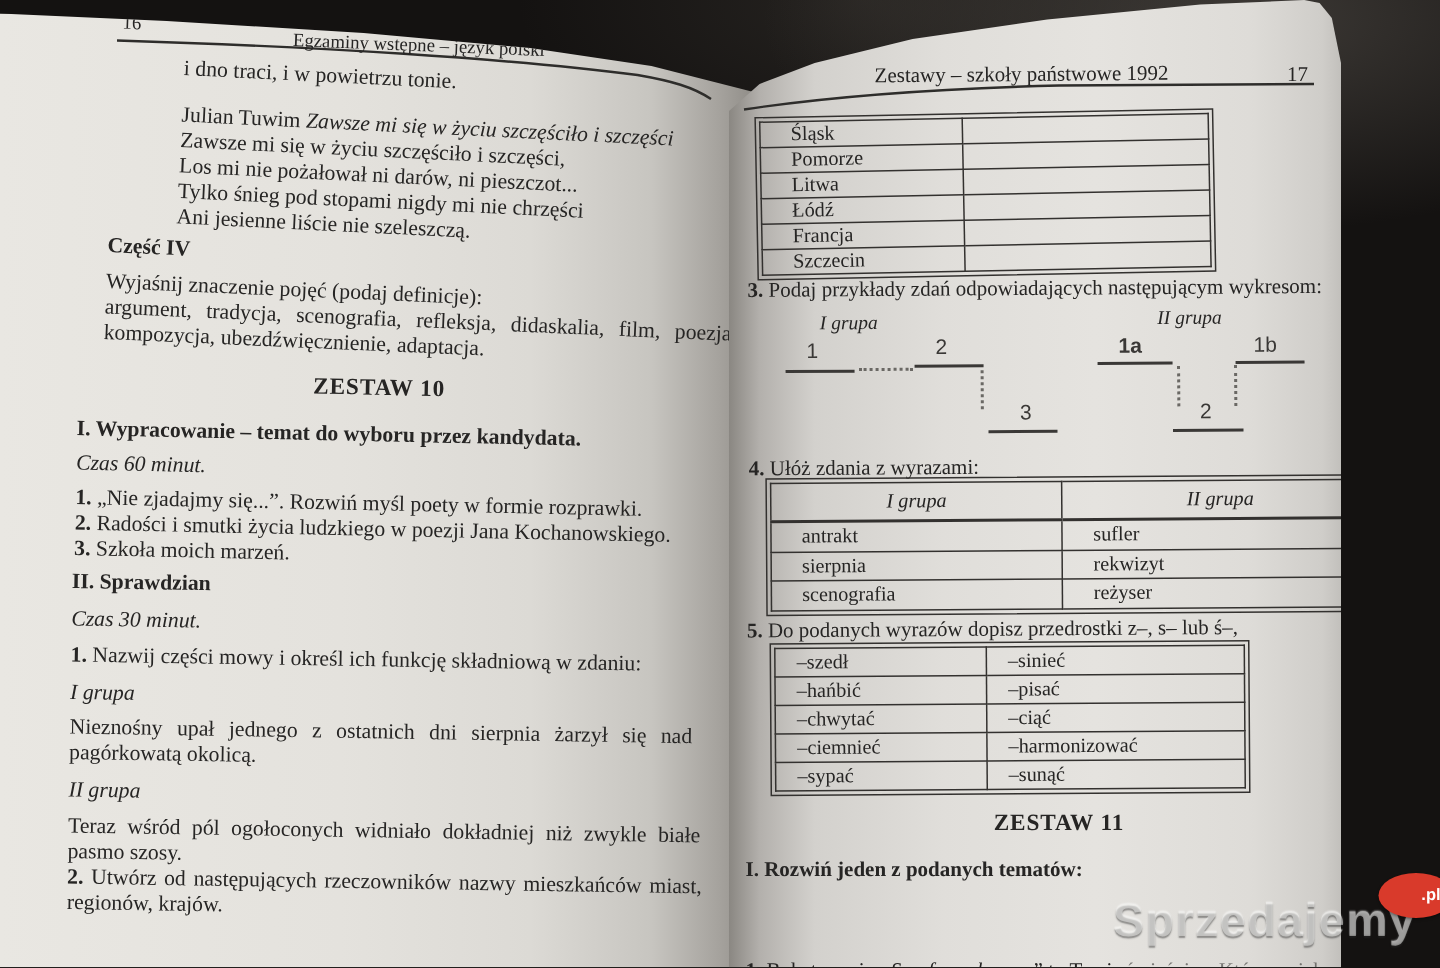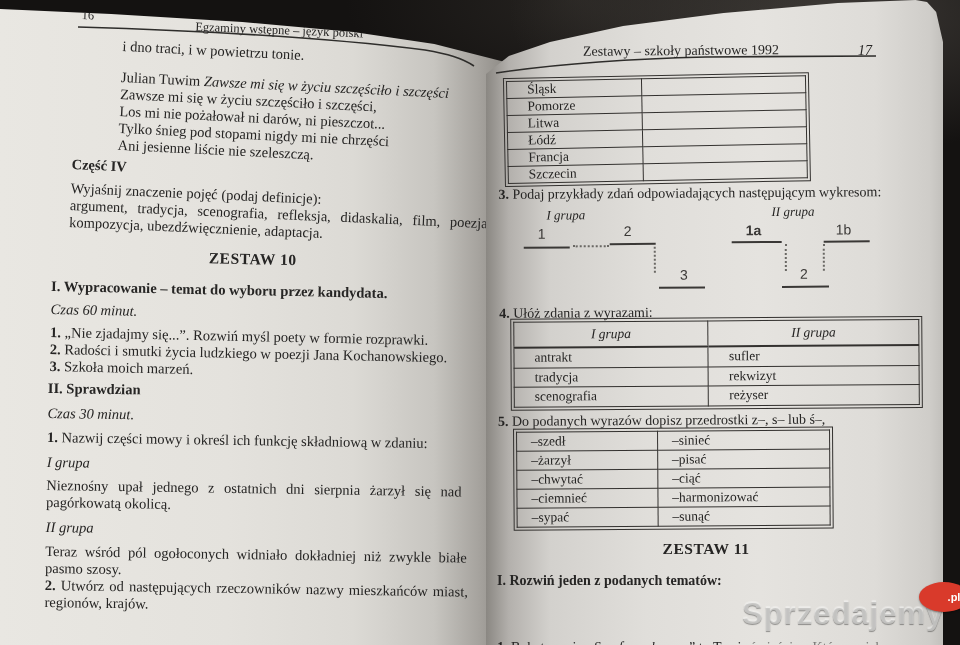--- a/index.html
+++ b/index.html
@@ -16,21 +16,21 @@
       radial-gradient(40% 30% at 60% 0%, rgba(70,66,60,.35), rgba(0,0,0,0) 60%);
   }
   
   .page{position:absolute;top:0;height:645px;}
   .page-left{
     left:0;width:505px;
     clip-path:polygon(0 9px,22% 14px,48% 22px,70% 32px,86% 44px,100% 62px,100% 100%,0 100%);
     background:linear-gradient(to right,#e9e7e2 0%,#e4e2dd 45%,#dcdad5 70%,#c7c5c0 86%,#a5a29d 95%,#8e8b86 100%);
   }
   .page-right{
-    left:486px;width:457px;
+    left:486px;width:408px;
     clip-path:polygon(0 74px,5% 56px,14% 42px,30% 26px,52% 13px,77% 3px,94% 0,96.5% 2px,98.5% 12px,100% 42px,100% 100%,0 100%);
     background:linear-gradient(to right,#8a8782 0%,#b3b0ac 5%,#d3d1cd 14%,#e0deda 35%,#e5e3df 60%,#dedcd8 85%,#cfcdc9 97%,#c2c0bc 100%);
   }
   .overlay-svg{position:absolute;left:0;top:0;pointer-events:none;}
   .blk{position:absolute;}
   .t{font-size:14.5px;line-height:17px;white-space:nowrap;}
   .rp .t{font-size:14px;}
   .b{font-weight:bold;}
   .i{font-style:italic;}
   .small{font-size:12.5px;}
@@ -126,21 +126,21 @@
     <div class="t">regionów, krajów.</div>
   </div>
 </div>
 
 <div class="page page-right rp">
   <svg class="overlay-svg" width="474" height="645">
     <path d="M10,73 C70,64 140,59 220,57 L390,56" stroke="#2e2d2b" stroke-width="1.6" fill="none"></path>
   </svg>
 
   <div class="t small center" style="position:absolute;left:60px;top:42px;width:270px;transform:rotate(-0.5deg);">Zestawy – szkoły państwowe 1992</div>
-  <span class="t small" style="position:absolute;left:372px;top:42px;font-style:italic;">17</span>
+  <span class="t small" style="position:absolute;left:372px;top:42px;">17</span>
 
   <div class="tbl-wrap" style="left:19px;top:78px;width:300px;transform:rotate(-1.1deg);transform-origin:0 100%;">
     <table class="places">
       <colgroup>
           <col style="width:45%">
           <col style="width:55%">
         </colgroup>
       <tbody>
           <tr>
             <td>Śląsk</td>
@@ -205,21 +205,21 @@
         <tbody>
             <tr>
           <th>I grupa</th>
           <th>II grupa</th>
         </tr>
         <tr>
               <td>antrakt</td>
               <td>sufler</td>
             </tr>
         <tr>
-              <td>tradycja</td>
+              <td>sierpnia</td>
               <td>rekwizyt</td>
             </tr>
         <tr>
               <td>scenografia</td>
               <td>reżyser</td>
             </tr>
       </tbody>
         </table>
     </div>
 
@@ -230,21 +230,21 @@
         <colgroup>
             <col style="width:45%">
             <col style="width:55%">
           </colgroup>
         <tbody>
             <tr>
               <td>–szedł</td>
               <td>–sinieć</td>
             </tr>
         <tr>
-              <td>–żarzył</td>
+              <td>–hańbić</td>
               <td>–pisać</td>
             </tr>
         <tr>
               <td>–chwytać</td>
               <td>–ciąć</td>
             </tr>
         <tr>
               <td>–ciemnieć</td>
               <td>–harmonizować</td>
             </tr>

